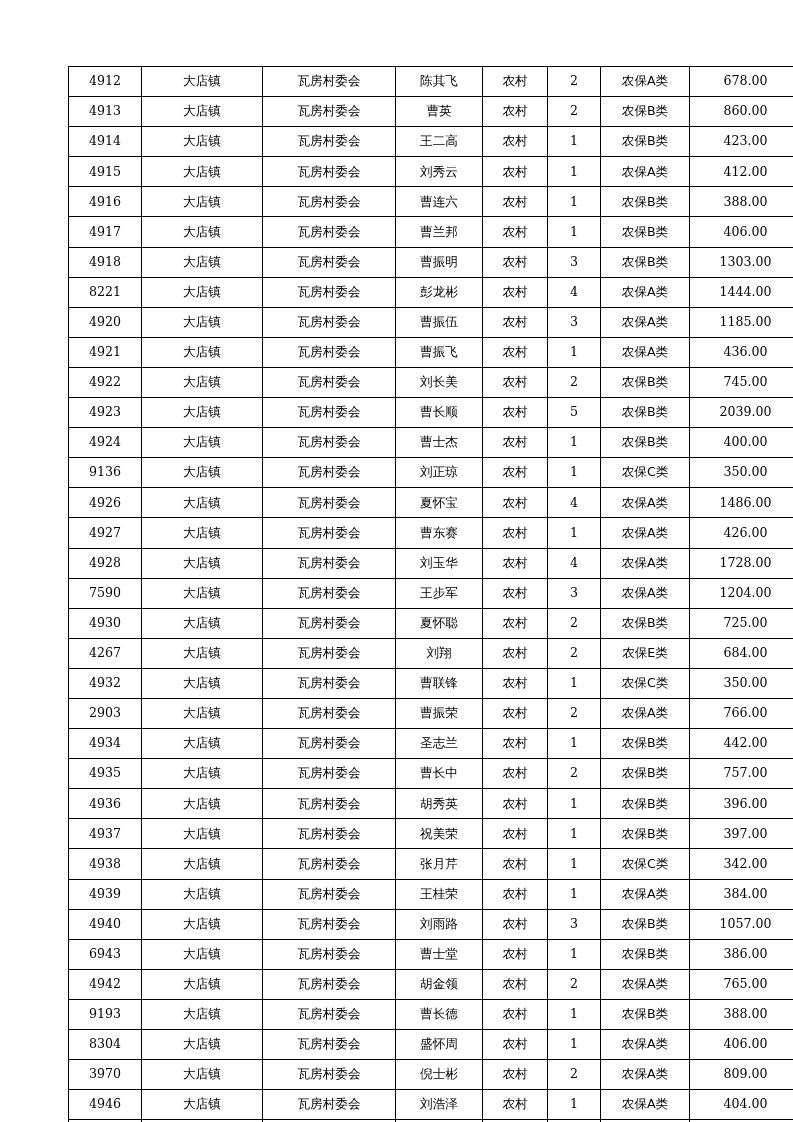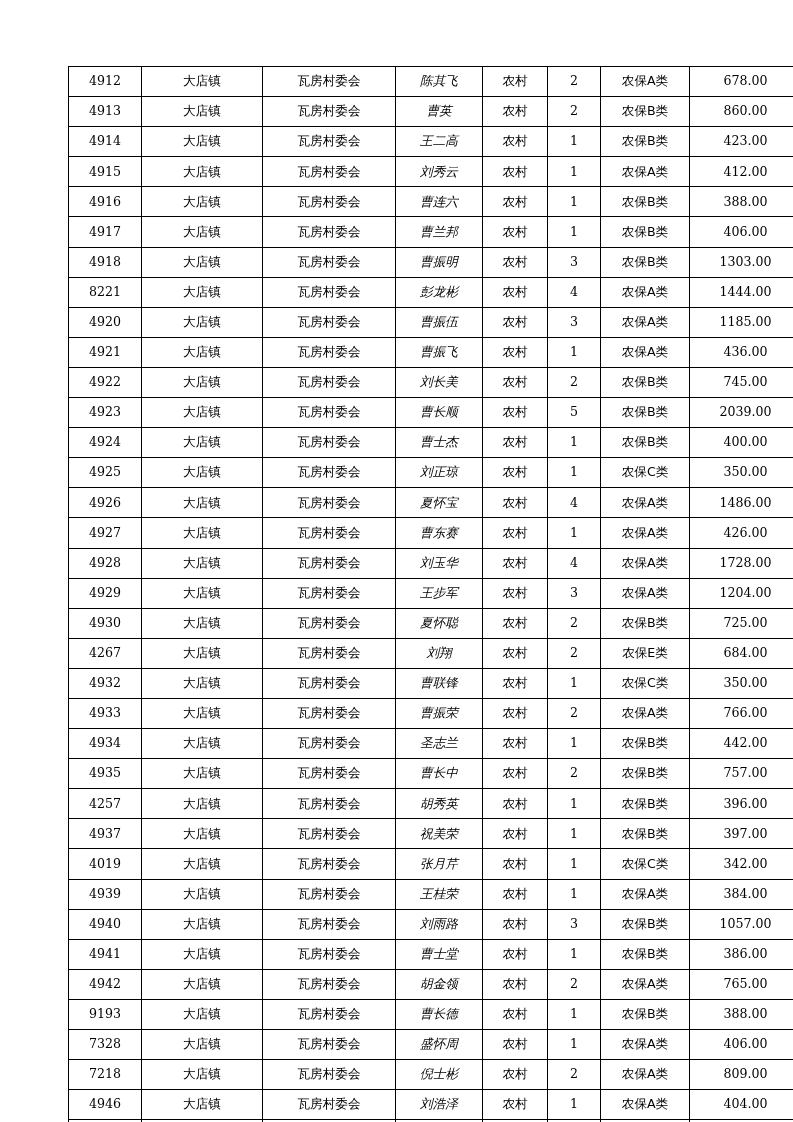--- a/index.html
+++ b/index.html
@@ -34,21 +34,21 @@
     font-size: 12.6px;
     line-height: 1;
     text-align: center;
     vertical-align: middle;
     white-space: nowrap;
     overflow: hidden;
   }
   td.c-id      { width: 68px; font-family: "DejaVu Serif", "Liberation Serif", serif; }
   td.c-town    { width: 116px; }
   td.c-village { width: 128px; }
-  td.c-name    { width: 82px; font-style: italic; }
+  td.c-name    { width: 82px; }
   td.c-type    { width: 60px; }
   td.c-count   { width: 48px; font-family: "DejaVu Serif", "Liberation Serif", serif; }
   td.c-cat     { width: 84px; }
   td.c-amount  { width: 107px; font-family: "DejaVu Serif", "Liberation Serif", serif; }
   td.cjk { font-family: "DejaVu Sans", "Liberation Sans", sans-serif; font-size: 12.8px; }
 </style>
 </head>
 <body>
 
 <div class="page">
@@ -178,21 +178,21 @@
           <td class="c-id">4924</td>
           <td class="c-town cjk">大店镇</td>
           <td class="c-village cjk">瓦房村委会</td>
           <td class="c-name cjk">曹士杰</td>
           <td class="c-type cjk">农村</td>
           <td class="c-count">1</td>
           <td class="c-cat cjk">农保B类</td>
           <td class="c-amount">400.00</td>
         </tr>
         <tr>
-          <td class="c-id">4925</td>
+          <td class="c-id">9136</td>
           <td class="c-town cjk">大店镇</td>
           <td class="c-village cjk">瓦房村委会</td>
           <td class="c-name cjk">刘正琼</td>
           <td class="c-type cjk">农村</td>
           <td class="c-count">1</td>
           <td class="c-cat cjk">农保C类</td>
           <td class="c-amount">350.00</td>
         </tr>
         <tr>
           <td class="c-id">4926</td>
@@ -218,21 +218,21 @@
           <td class="c-id">4928</td>
           <td class="c-town cjk">大店镇</td>
           <td class="c-village cjk">瓦房村委会</td>
           <td class="c-name cjk">刘玉华</td>
           <td class="c-type cjk">农村</td>
           <td class="c-count">4</td>
           <td class="c-cat cjk">农保A类</td>
           <td class="c-amount">1728.00</td>
         </tr>
         <tr>
-          <td class="c-id">4929</td>
+          <td class="c-id">7590</td>
           <td class="c-town cjk">大店镇</td>
           <td class="c-village cjk">瓦房村委会</td>
           <td class="c-name cjk">王步军</td>
           <td class="c-type cjk">农村</td>
           <td class="c-count">3</td>
           <td class="c-cat cjk">农保A类</td>
           <td class="c-amount">1204.00</td>
         </tr>
         <tr>
           <td class="c-id">4930</td>
@@ -258,21 +258,21 @@
           <td class="c-id">4932</td>
           <td class="c-town cjk">大店镇</td>
           <td class="c-village cjk">瓦房村委会</td>
           <td class="c-name cjk">曹联锋</td>
           <td class="c-type cjk">农村</td>
           <td class="c-count">1</td>
           <td class="c-cat cjk">农保C类</td>
           <td class="c-amount">350.00</td>
         </tr>
         <tr>
-          <td class="c-id">4933</td>
+          <td class="c-id">2903</td>
           <td class="c-town cjk">大店镇</td>
           <td class="c-village cjk">瓦房村委会</td>
           <td class="c-name cjk">曹振荣</td>
           <td class="c-type cjk">农村</td>
           <td class="c-count">2</td>
           <td class="c-cat cjk">农保A类</td>
           <td class="c-amount">766.00</td>
         </tr>
         <tr>
           <td class="c-id">4934</td>
@@ -288,41 +288,41 @@
           <td class="c-id">4935</td>
           <td class="c-town cjk">大店镇</td>
           <td class="c-village cjk">瓦房村委会</td>
           <td class="c-name cjk">曹长中</td>
           <td class="c-type cjk">农村</td>
           <td class="c-count">2</td>
           <td class="c-cat cjk">农保B类</td>
           <td class="c-amount">757.00</td>
         </tr>
         <tr>
-          <td class="c-id">4257</td>
+          <td class="c-id">4936</td>
           <td class="c-town cjk">大店镇</td>
           <td class="c-village cjk">瓦房村委会</td>
           <td class="c-name cjk">胡秀英</td>
           <td class="c-type cjk">农村</td>
           <td class="c-count">1</td>
           <td class="c-cat cjk">农保B类</td>
           <td class="c-amount">396.00</td>
         </tr>
         <tr>
           <td class="c-id">4937</td>
           <td class="c-town cjk">大店镇</td>
           <td class="c-village cjk">瓦房村委会</td>
           <td class="c-name cjk">祝美荣</td>
           <td class="c-type cjk">农村</td>
           <td class="c-count">1</td>
           <td class="c-cat cjk">农保B类</td>
           <td class="c-amount">397.00</td>
         </tr>
         <tr>
-          <td class="c-id">4019</td>
+          <td class="c-id">4938</td>
           <td class="c-town cjk">大店镇</td>
           <td class="c-village cjk">瓦房村委会</td>
           <td class="c-name cjk">张月芹</td>
           <td class="c-type cjk">农村</td>
           <td class="c-count">1</td>
           <td class="c-cat cjk">农保C类</td>
           <td class="c-amount">342.00</td>
         </tr>
         <tr>
           <td class="c-id">4939</td>
@@ -338,21 +338,21 @@
           <td class="c-id">4940</td>
           <td class="c-town cjk">大店镇</td>
           <td class="c-village cjk">瓦房村委会</td>
           <td class="c-name cjk">刘雨路</td>
           <td class="c-type cjk">农村</td>
           <td class="c-count">3</td>
           <td class="c-cat cjk">农保B类</td>
           <td class="c-amount">1057.00</td>
         </tr>
         <tr>
-          <td class="c-id">4941</td>
+          <td class="c-id">6943</td>
           <td class="c-town cjk">大店镇</td>
           <td class="c-village cjk">瓦房村委会</td>
           <td class="c-name cjk">曹士堂</td>
           <td class="c-type cjk">农村</td>
           <td class="c-count">1</td>
           <td class="c-cat cjk">农保B类</td>
           <td class="c-amount">386.00</td>
         </tr>
         <tr>
           <td class="c-id">4942</td>
@@ -368,31 +368,31 @@
           <td class="c-id">9193</td>
           <td class="c-town cjk">大店镇</td>
           <td class="c-village cjk">瓦房村委会</td>
           <td class="c-name cjk">曹长德</td>
           <td class="c-type cjk">农村</td>
           <td class="c-count">1</td>
           <td class="c-cat cjk">农保B类</td>
           <td class="c-amount">388.00</td>
         </tr>
         <tr>
-          <td class="c-id">7328</td>
+          <td class="c-id">8304</td>
           <td class="c-town cjk">大店镇</td>
           <td class="c-village cjk">瓦房村委会</td>
           <td class="c-name cjk">盛怀周</td>
           <td class="c-type cjk">农村</td>
           <td class="c-count">1</td>
           <td class="c-cat cjk">农保A类</td>
           <td class="c-amount">406.00</td>
         </tr>
         <tr>
-          <td class="c-id">7218</td>
+          <td class="c-id">3970</td>
           <td class="c-town cjk">大店镇</td>
           <td class="c-village cjk">瓦房村委会</td>
           <td class="c-name cjk">倪士彬</td>
           <td class="c-type cjk">农村</td>
           <td class="c-count">2</td>
           <td class="c-cat cjk">农保A类</td>
           <td class="c-amount">809.00</td>
         </tr>
         <tr>
           <td class="c-id">4946</td>

